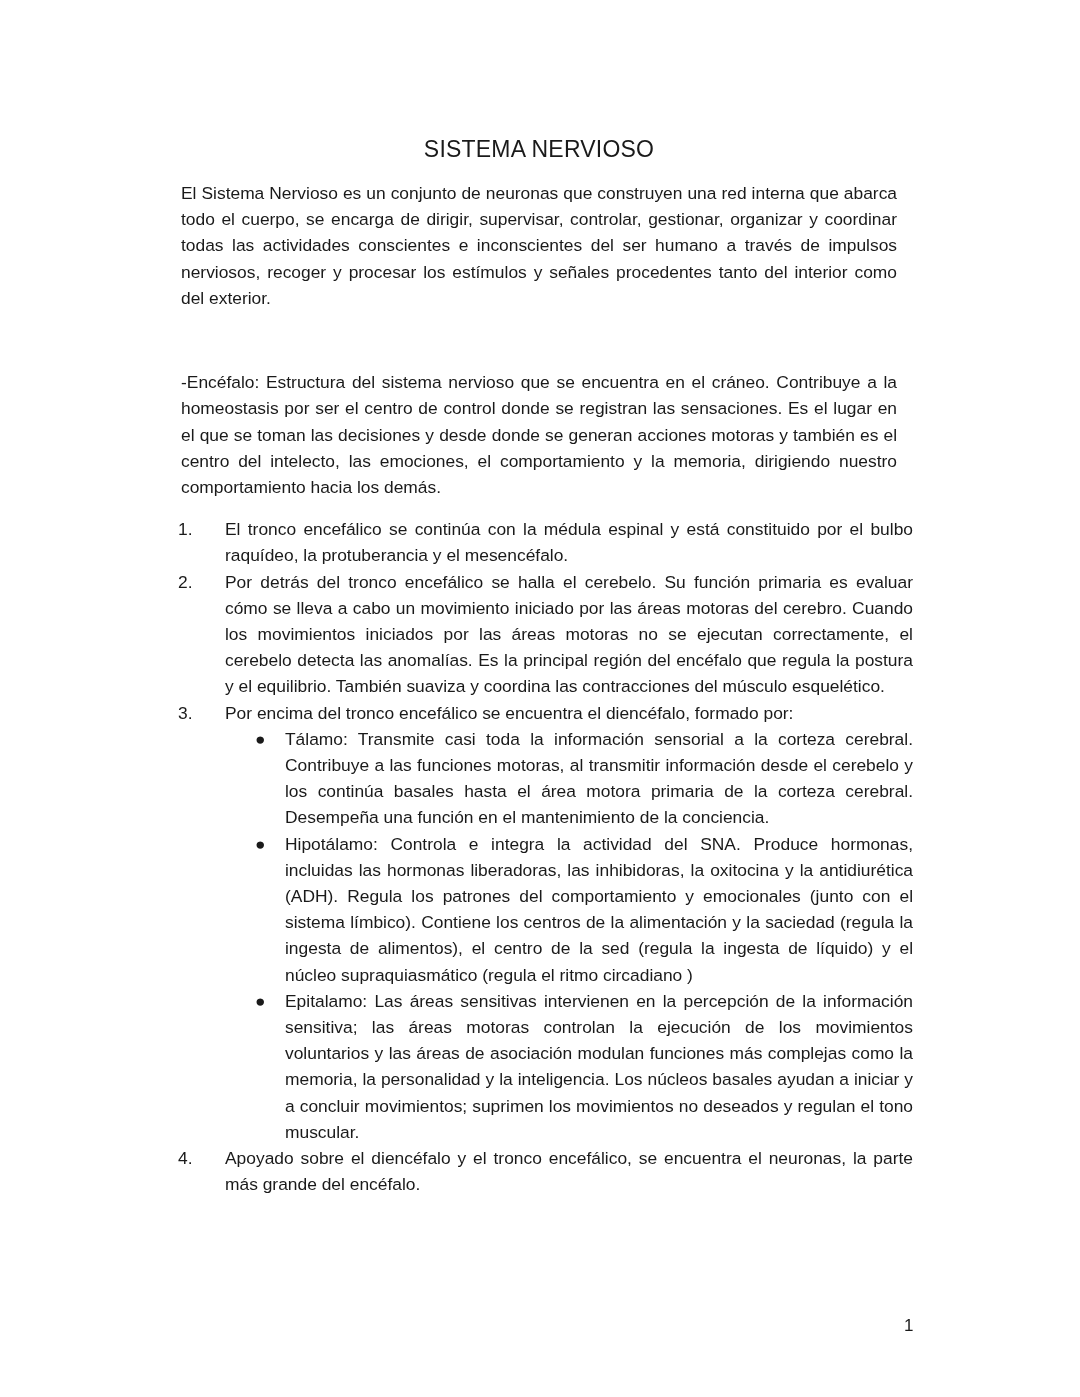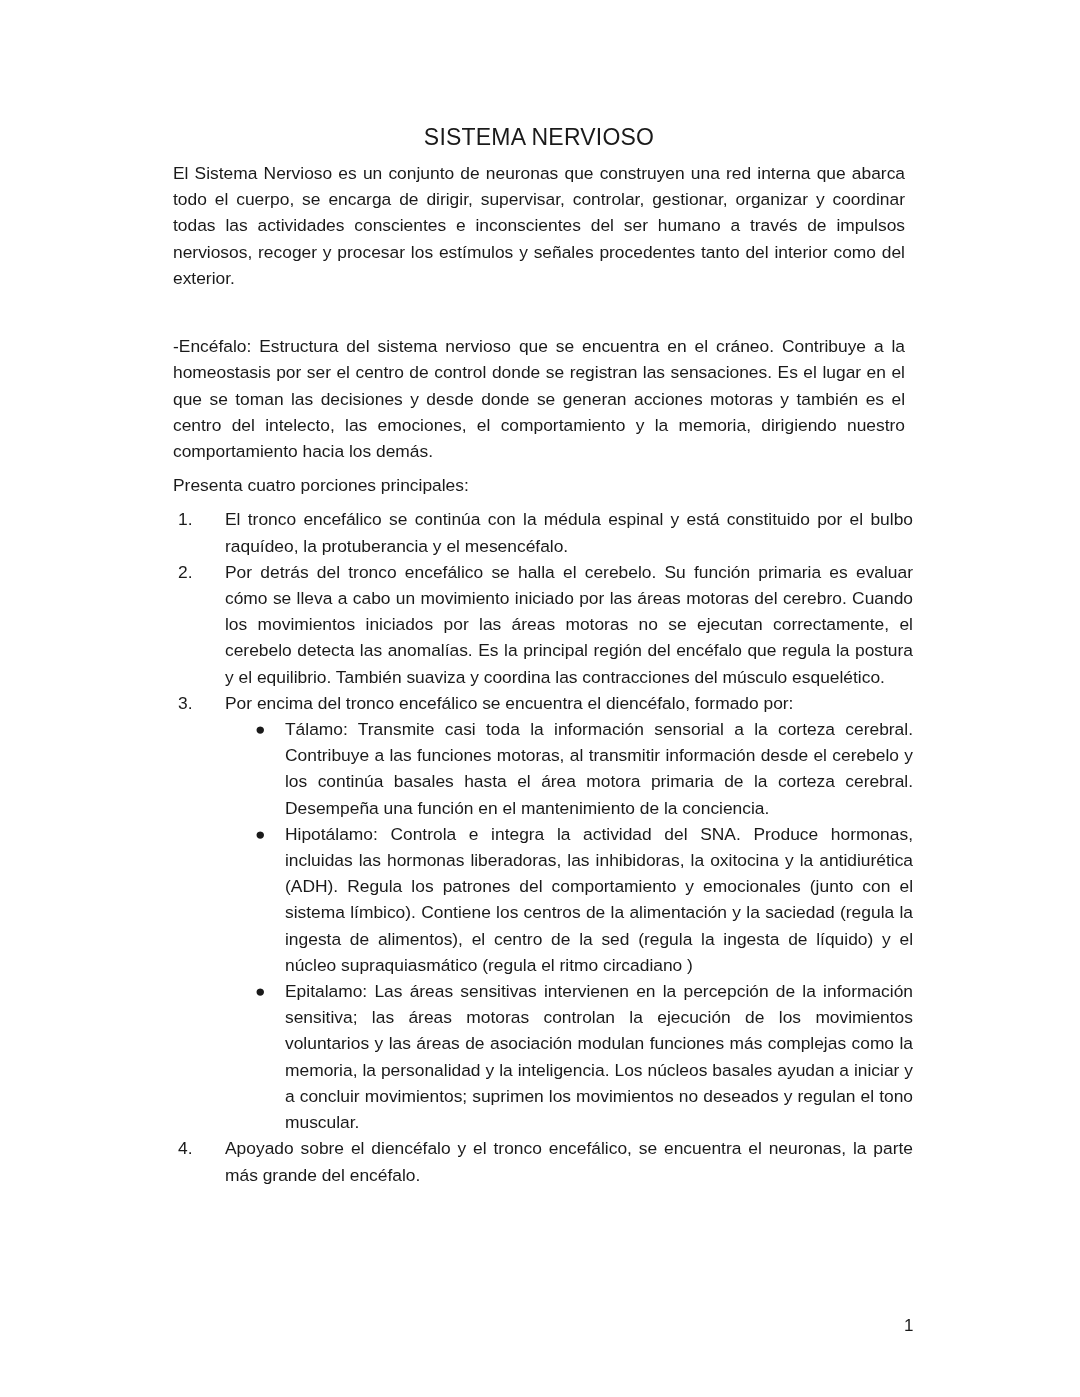--- a/index.html
+++ b/index.html
@@ -2,42 +2,41 @@
 <html><head>
 <meta charset="utf-8">
 <style>
   html, body { margin: 0; padding: 0; background: #ffffff; }
   body {
     width: 1080px; height: 1397px; position: relative; overflow: hidden;
     font-family: "Liberation Sans", sans-serif; color: #1a1a1a;
   }
   .page { position: absolute; left: 165px; top: 118px; width: 748px; }
   .title {
-    text-align: center; font-size: 23px; line-height: 30px; margin: 4px 0 0 0;
+    text-align: center; font-size: 23px; line-height: 30px; margin: 16px 0 0 0;
     font-weight: normal; letter-spacing: 0.2px;
   }
-  p { margin: 8px; font-size: 17.4px; line-height: 26.2px; text-align: justify; }
+  p { margin: 16px; font-size: 17.4px; line-height: 26.2px; text-align: justify; }
   .blank { height: 26.2px; }
   .underline { text-decoration: underline; }
   b { font-weight: normal; }
   .item { position: relative; padding-left: 60px; font-size: 17.4px; line-height: 26.2px; text-align: justify; }
   .num { position: absolute; left: 13px; top: 0; }
   .bullet-item { position: relative; padding-left: 120px; font-size: 17.4px; line-height: 26.2px; text-align: justify; }
   .dot { position: absolute; left: 90px; top: 0; }
   .page-number { position: absolute; left: 904px; top: 1316px; font-size: 17px; }
 </style>
 </head>
 <body>
 
 <div class="page">
   <h1 class="title">SISTEMA NERVIOSO</h1>
   <p>El Sistema Nervioso es un conjunto de neuronas que construyen una red interna que abarca todo el cuerpo, se encarga de dirigir, supervisar, controlar, gestionar, organizar y coordinar todas las actividades conscientes e inconscientes del ser humano a través de impulsos nerviosos, recoger y procesar los estímulos y señales procedentes tanto del interior como del exterior.</p>
   <div class="blank"></div>
   <p><b>-Encéfalo:</b><span> Estructura del sistema nervioso que se encuentra en el cráneo. Contribuye a la homeostasis por ser el centro de control donde se registran las sensaciones. Es el lugar en el que se toman las decisiones y desde donde se generan acciones motoras y también es el centro del intelecto, las emociones, el comportamiento y la memoria, dirigiendo nuestro comportamiento hacia los demás.</span></p>
-  <p>Presenta cuatro porciones principales:</p>
 
   <div class="item">
     <span class="num">1.</span>
     <span>El </span><b>tronco encefálico</b><span> se continúa con la médula espinal y está constituido por el bulbo raquídeo, la protuberancia y el mesencéfalo.</span>
   </div>
   <div class="item">
     <span class="num">2.</span>
     <span>Por detrás del tronco encefálico se halla el </span><b>cerebelo.</b><span> Su función primaria es evaluar cómo se lleva a cabo un movimiento iniciado por las áreas motoras del cerebro. Cuando los movimientos iniciados por las áreas motoras no se ejecutan correctamente, el cerebelo detecta las anomalías. Es la principal región del encéfalo que regula la postura y el equilibrio. También suaviza y coordina las contracciones del músculo esquelético.</span>
   </div>
   <div class="item">

